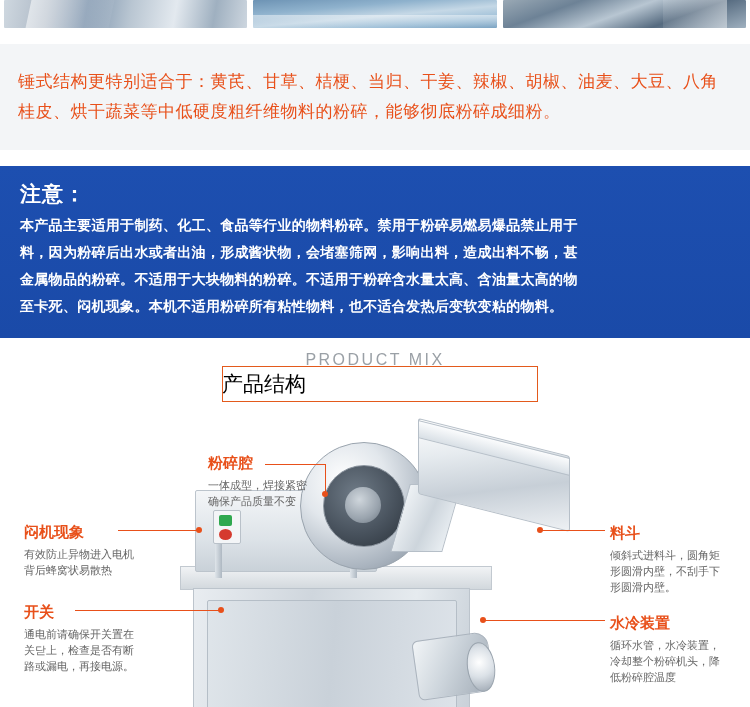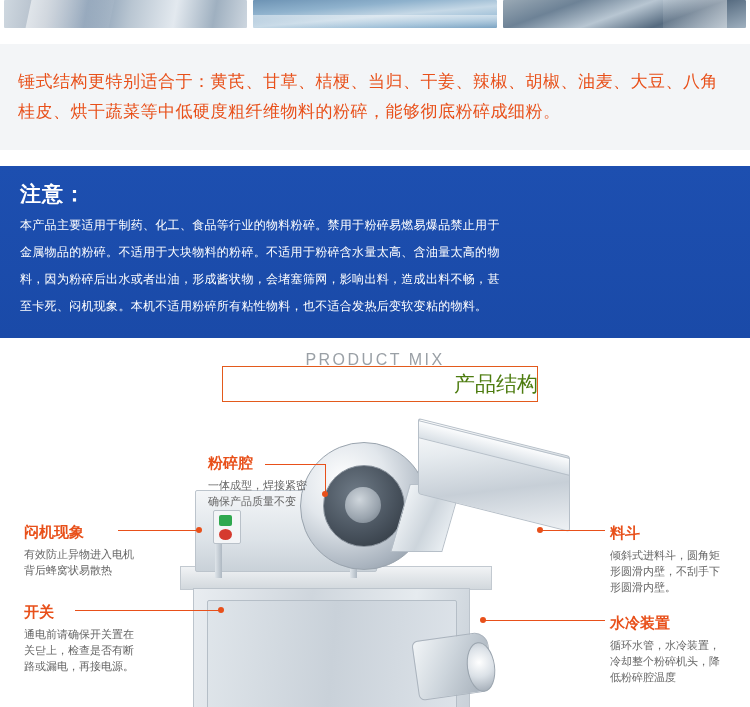--- a/index.html
+++ b/index.html
@@ -92,22 +92,22 @@
     box-sizing: border-box;
   }
   .notice-title {
     font-size: 21px;
     font-weight: bold;
     letter-spacing: 1px;
     margin-bottom: 4px;
     font-family: "DejaVu Sans", sans-serif;
   }
   .notice-body {
-    font-size: 12px;
-    font-weight: normal;
+    font-size: 14px;
+    font-weight: bold;
     line-height: 27px;
     letter-spacing: 0.3px;
     font-family: "DejaVu Sans", sans-serif;
   }
 
   
   .diagram {
     position: relative;
     height: 383px;
     background: #ffffff;
@@ -132,23 +132,23 @@
     border: 1px solid #e35a1c;
     box-sizing: border-box;
   }
   .diagram-title {
     position: absolute;
     left: 222px;
     top: 28px;
     width: 316px;
     height: 36px;
     line-height: 36px;
-    text-align: right;
+    text-align: left;
     font-size: 21px;
-    color: #4d7c0f;
+    color: #000000;
     font-family: "DejaVu Sans", sans-serif;
   }
 
   
   .machine {
     position: absolute;
     left: 175px;
     top: 80px;
     width: 400px;
     height: 303px;
@@ -366,22 +366,22 @@
 </div>
 
 <div class="intro-band">
   <div class="intro-text">锤式结构更特别适合于：黄芪、甘草、桔梗、当归、干姜、辣椒、胡椒、油麦、大豆、八角</div>
   <div class="intro-text">桂皮、烘干蔬菜等中低硬度粗纤维物料的粉碎，能够彻底粉碎成细粉。</div>
 </div>
 
 <div class="notice-band">
   <div class="notice-title">注意：</div>
   <div class="notice-body">本产品主要适用于制药、化工、食品等行业的物料粉碎。禁用于粉碎易燃易爆品禁止用于</div>
+  <div class="notice-body">料，因为粉碎后出水或者出油，形成酱状物，会堵塞筛网，影响出料，造成出料不畅，甚</div>
   <div class="notice-body">金属物品的粉碎。不适用于大块物料的粉碎。不适用于粉碎含水量太高、含油量太高的物</div>
-  <div class="notice-body">料，因为粉碎后出水或者出油，形成酱状物，会堵塞筛网，影响出料，造成出料不畅，甚</div>
   <div class="notice-body">至卡死、闷机现象。本机不适用粉碎所有粘性物料，也不适合发热后变软变粘的物料。</div>
 </div>
 
 <div class="diagram">
 
   <div class="diagram-eyebrow">PRODUCT MIX</div>
   <div class="diagram-title-box"></div>
   <div class="diagram-title">产品结构</div>
 
   <div class="machine">

